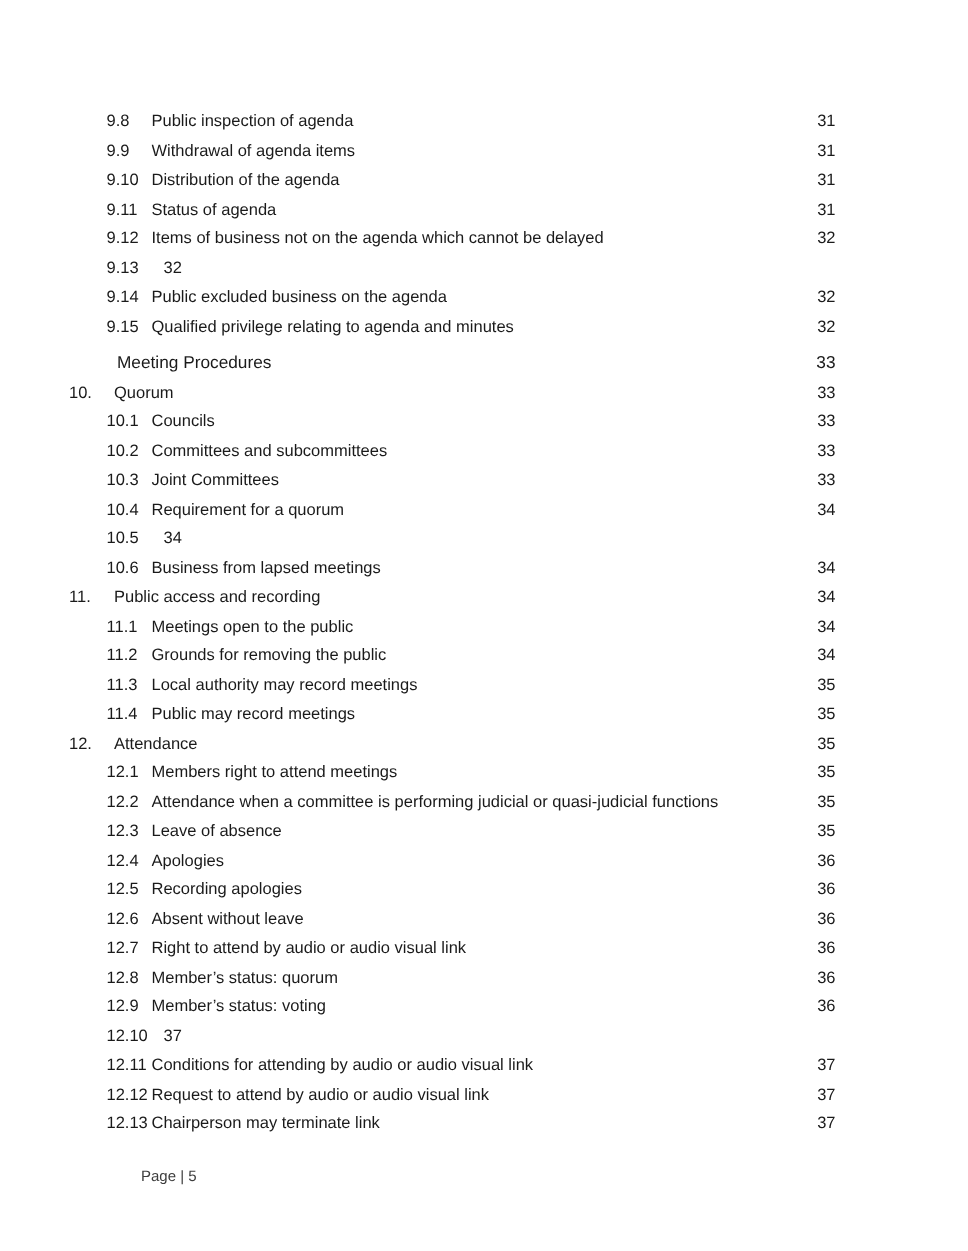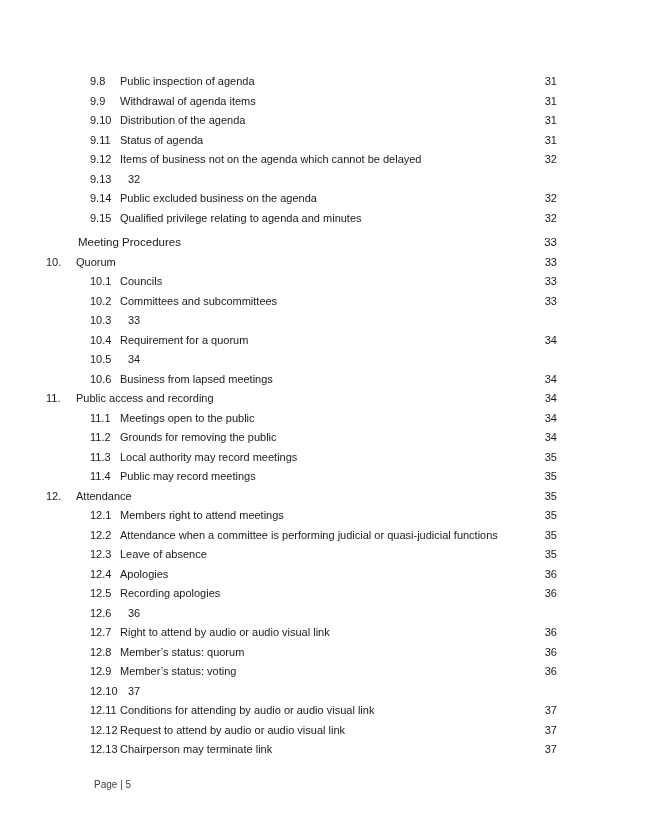--- a/index.html
+++ b/index.html
@@ -19,21 +19,21 @@
     right: 0;
     padding-right: 88px;
   }
   .toc-row {
     display: flex;
     align-items: baseline;
     height: 19.5px;
     font-size: 11px;
     line-height: 19.5px;
   }
-  .toc-row.sub     { padding-left: 90px; }
+  .toc-row.sub     { padding-left: 71px; }
   .toc-row.section { padding-left: 46px; font-weight: normal; }
   .toc-row.heading { padding-left: 78px; font-weight: normal; font-size: 11.5px; margin-top: 5px; }
   .toc-row .num   { flex: 0 0 30px; white-space: nowrap; }
   .toc-row .label { flex: 1 1 auto; white-space: nowrap; overflow: hidden; }
   .toc-row .pg    { margin-left: 8px; white-space: nowrap; text-align: right; }
   .footer {
     position: absolute;
     left: 70px;
     top: 778px;
     font-size: 10px;
@@ -113,20 +113,21 @@
   </div>
 
   <div class="toc-row sub">
     <span class="num">10.2</span>
     <span class="label">Committees and subcommittees</span>
     <span class="pg">33</span>
   </div>
 
   <div class="toc-row sub">
     <span class="num">10.3</span>
+    <span class="label">Joint Committees</span>
     <span class="pg">33</span>
   </div>
 
   <div class="toc-row sub">
     <span class="num">10.4</span>
     <span class="label">Requirement for a quorum</span>
     <span class="pg">34</span>
   </div>
 
   <div class="toc-row sub">
@@ -201,20 +202,21 @@
   </div>
 
   <div class="toc-row sub">
     <span class="num">12.5</span>
     <span class="label">Recording apologies</span>
     <span class="pg">36</span>
   </div>
 
   <div class="toc-row sub">
     <span class="num">12.6</span>
+    <span class="label">Absent without leave</span>
     <span class="pg">36</span>
   </div>
 
   <div class="toc-row sub">
     <span class="num">12.7</span>
     <span class="label">Right to attend by audio or audio visual link</span>
     <span class="pg">36</span>
   </div>
 
   <div class="toc-row sub">

